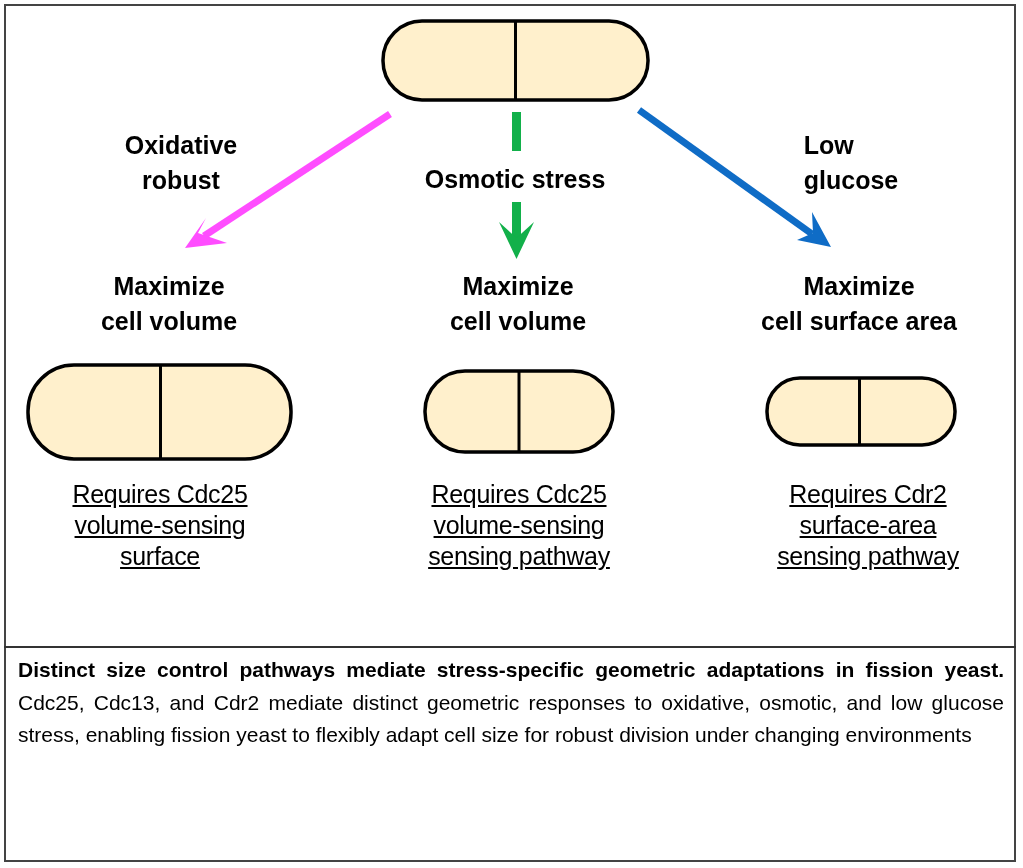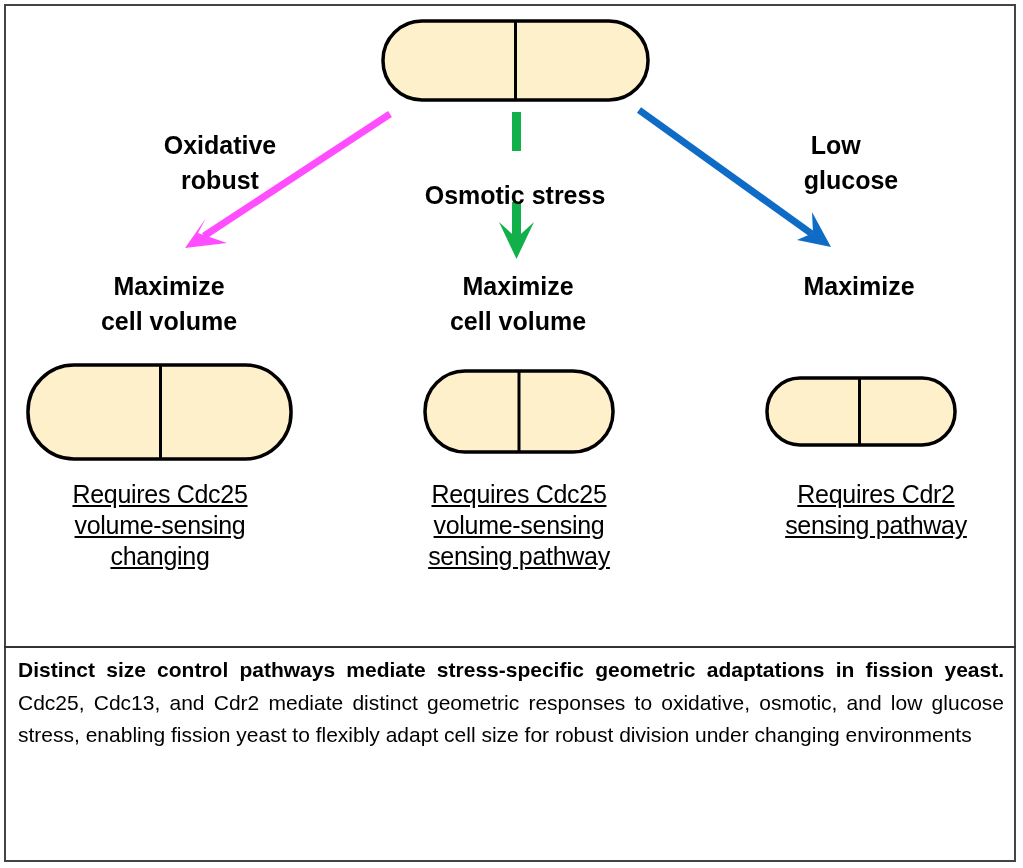--- a/index.html
+++ b/index.html
@@ -50,54 +50,56 @@
   <g>
     <rect x="425" y="371" width="188" height="81" rx="40" ry="40" fill="#FFF0CC" stroke="#000" stroke-width="3.5"></rect>
     <line x1="519" y1="371" x2="519" y2="452" stroke="#000" stroke-width="3"></line>
   </g>
   <g>
     <rect x="767" y="378" width="188" height="67" rx="33" ry="33" fill="#FFF0CC" stroke="#000" stroke-width="3.5"></rect>
     <line x1="859.5" y1="378" x2="859.5" y2="445" stroke="#000" stroke-width="3"></line>
   </g>
 </svg>
 
-<div class="lbl" style="left:181px; top:128px;margin-left:39px;">
+<div class="lbl" style="left:181px; top:128px;">
   <div>Oxidative</div>
   <div>robust</div>
 </div>
-<div class="lbl" style="left:515px; top:162px;margin-top:16px;">
+<div class="lbl" style="left:515px; top:162px;">
   <div>Osmotic stress</div>
 </div>
 <div class="lbl" style="left:851px; top:128px; text-align:left;">
-  <div style="text-align:left;margin-left:7px;">Low</div>
+  <div style="text-align:left;">Low</div>
   <div style="text-align:left;">glucose</div>
 </div>
 
 <div class="lbl" style="left:169px; top:269px;">
   <div>Maximize</div>
   <div>cell volume</div>
 </div>
 <div class="lbl" style="left:518px; top:269px;">
   <div>Maximize</div>
   <div>cell volume</div>
 </div>
 <div class="lbl" style="left:859px; top:269px;">
   <div>Maximize</div>
+  <div>cell surface area</div>
 </div>
 
 <div class="desc" style="left:160px; top:479px;">
   <div>Requires Cdc25</div>
   <div>volume-sensing</div>
-  <div>changing</div>
+  <div>surface</div>
 </div>
 <div class="desc" style="left:519px; top:479px;">
   <div>Requires Cdc25</div>
   <div>volume-sensing</div>
   <div>sensing pathway</div>
 </div>
-<div class="desc" style="left:868px; top:479px;margin-left:8px;">
+<div class="desc" style="left:868px; top:479px;">
   <div>Requires Cdr2</div>
+  <div>surface-area</div>
   <div>sensing pathway</div>
 </div>
 
 <div class="divider"></div>
 
 <div class="caption"><b>Distinct size control pathways mediate stress-specific geometric adaptations in fission yeast.</b><span> Cdc25, Cdc13, and Cdr2 mediate distinct geometric responses to oxidative, osmotic, and low glucose stress, enabling fission yeast to flexibly adapt cell size for robust division under changing environments</span></div>
 
 </body></html>

